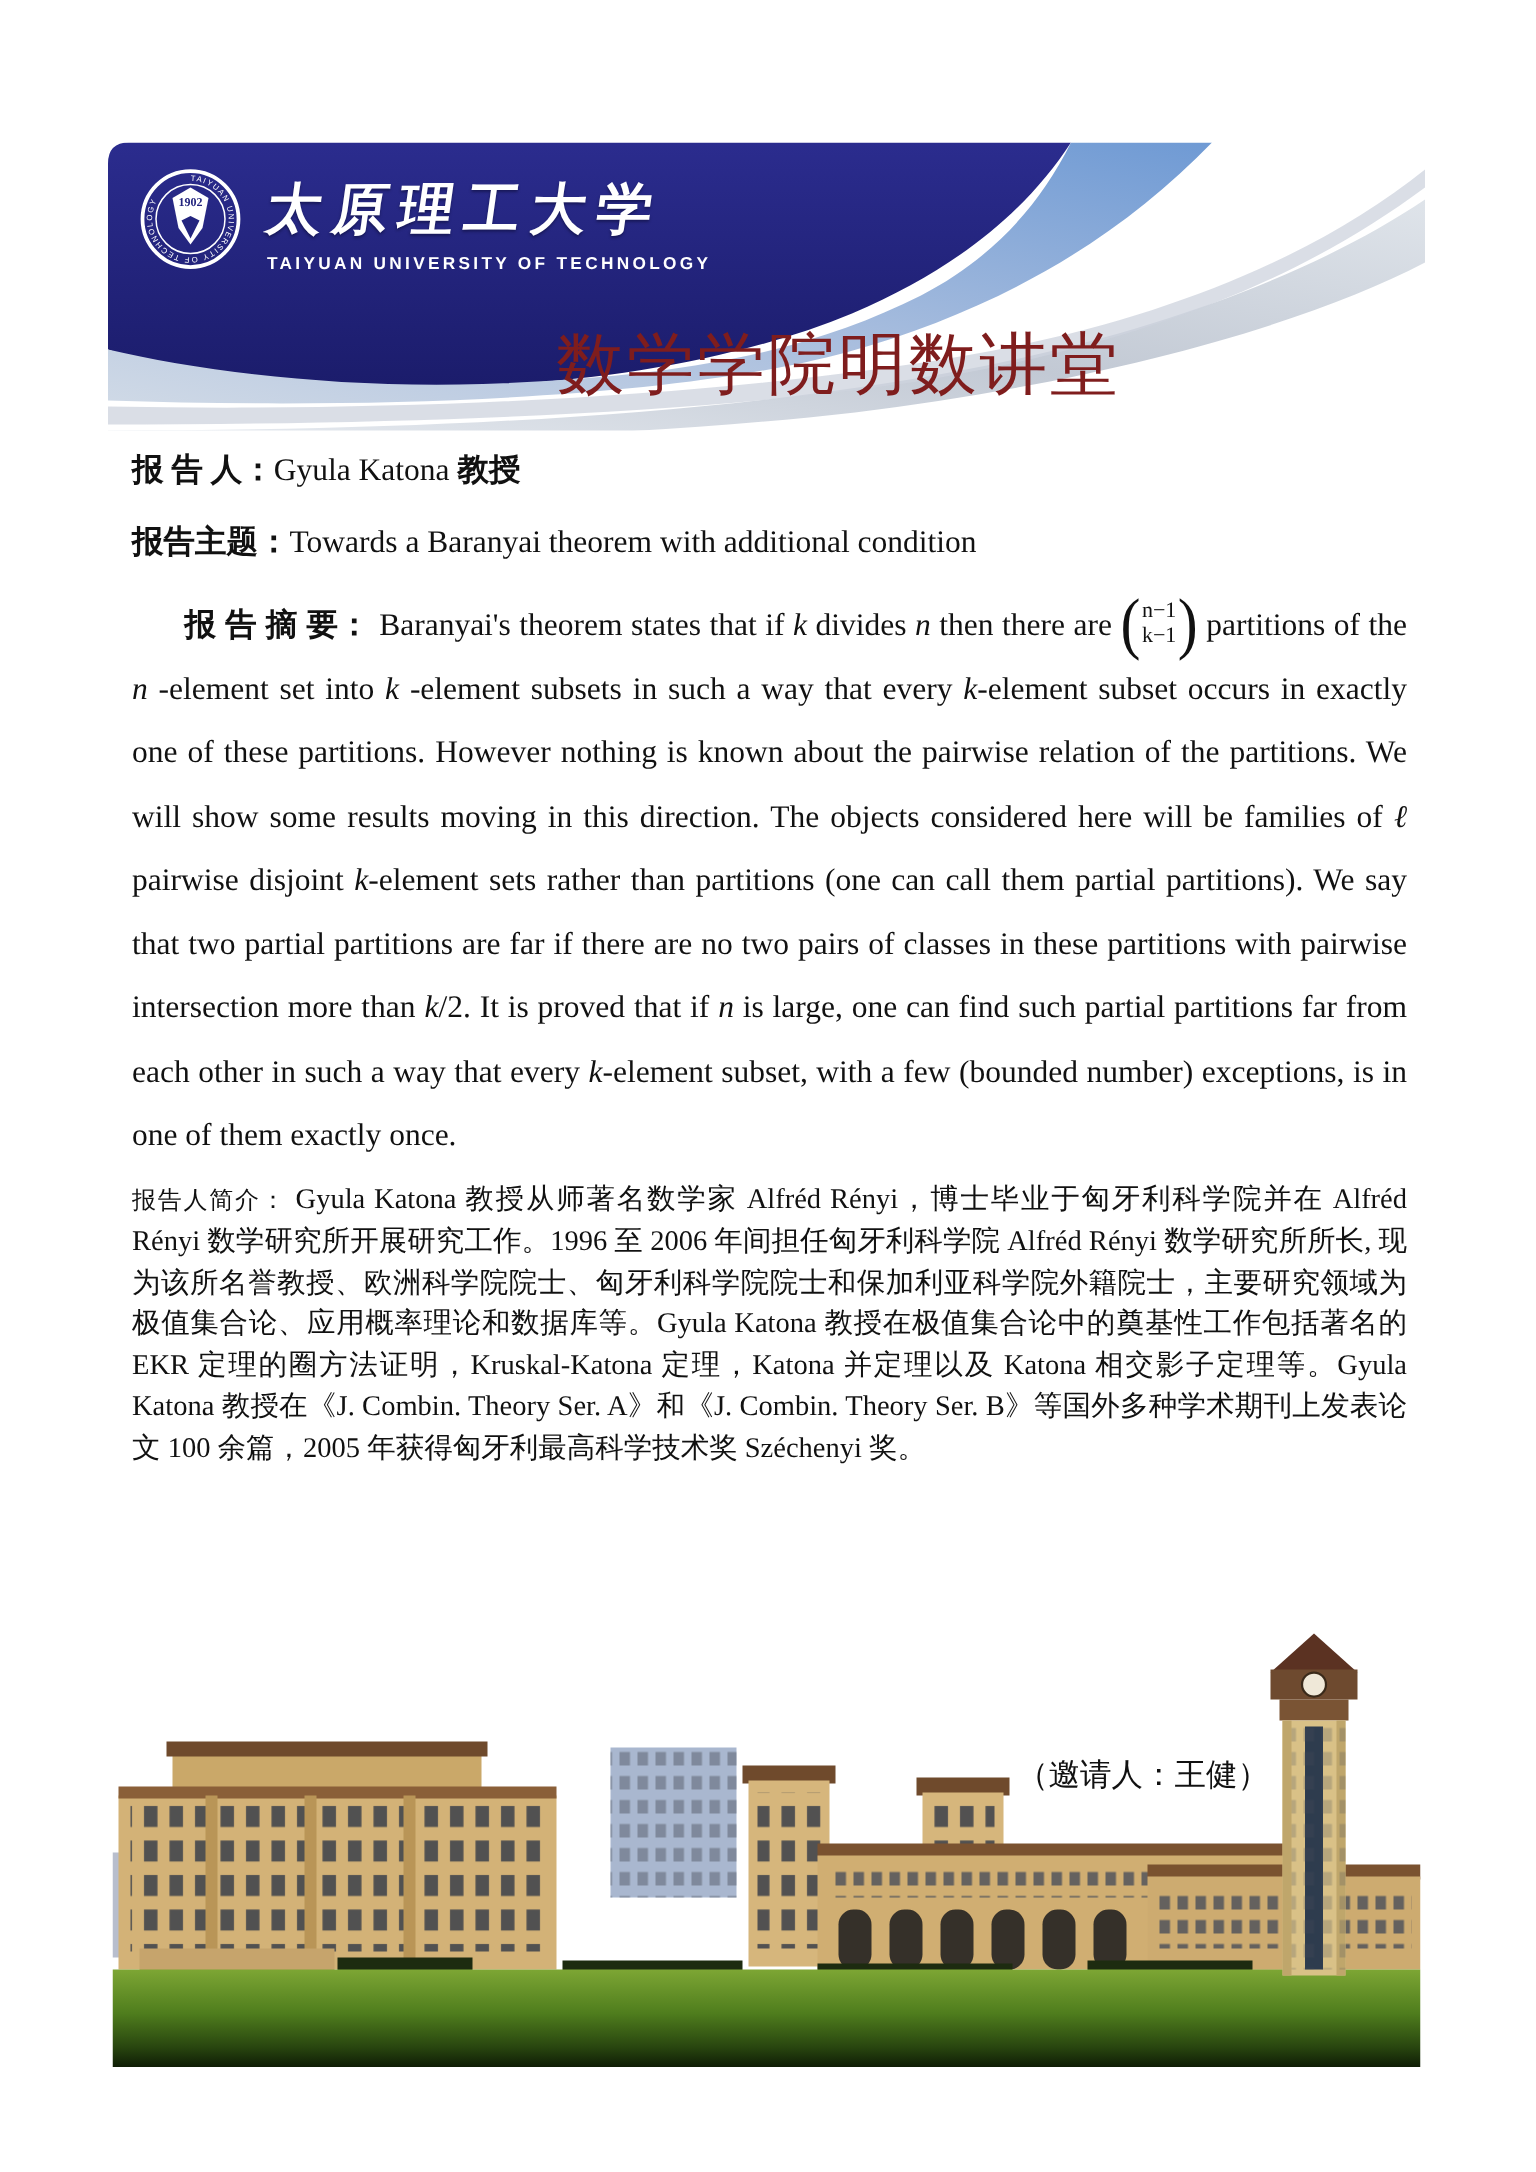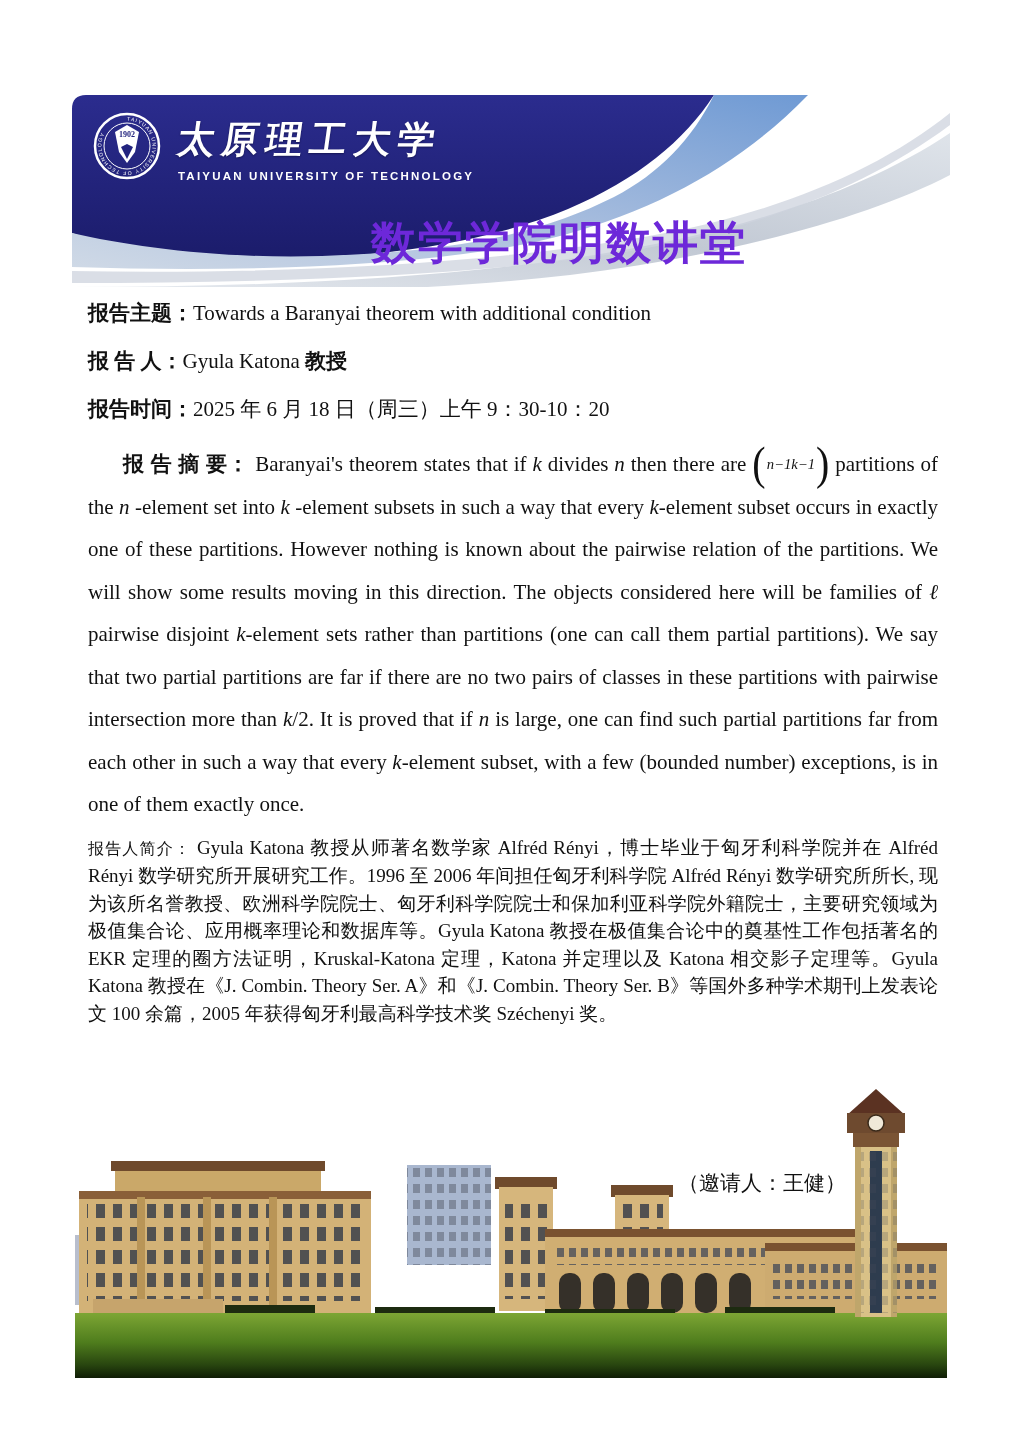--- a/index.html
+++ b/index.html
@@ -18,36 +18,36 @@
   .uni-cn {
     color:#fff; font-size:37px; font-weight:bold; letter-spacing:7px;
     transform:skewX(-8deg); white-space:nowrap; text-shadow:0 1px 2px rgba(0,0,20,.4);
   }
   .uni-en {
     color:#fff; font-size:11.5px; letter-spacing:2.2px; margin-top:5px;
     font-family:"Liberation Sans","DejaVu Sans",sans-serif; font-weight:bold; white-space:nowrap;
   }
   .banner-title {
     position:absolute; left:252px; top:118px; width:470px; text-align:center;
-    font-size:45px; font-weight:bold; color:#6d28d9; letter-spacing:2px; white-space:nowrap;
+    font-size:45px; font-weight:normal; color:#7f1d1d; letter-spacing:2px; white-space:nowrap;
   }
 
   
   .content { position:absolute; left:88px; top:299px; width:850px; }
   .row { font-size:21px; line-height:28px; margin-bottom:20px; }
   .row .label { font-weight:bold; }
   .row .suffix { font-weight:bold; }
   .abstract { margin:14px 0 0 0; font-size:21px; line-height:42.5px; text-align:justify; }
   .abstract .label { font-weight:bold;margin-left:35px; }
   .abstract i { font-style:italic; }
   .binom { display:inline-flex; align-items:center; vertical-align:-6px; line-height:1; }
   .binom .paren { font-size:1.9em; font-weight:400; line-height:.85; transform:scaleY(1.15); }
   .binom .stack {
-    display:inline-flex; flex-direction:row; font-size:.7em; line-height:1.15;
-    font-style:italic; text-align:right; padding:0 1px;
+    display:inline-flex; flex-direction:column; font-size:.7em; line-height:1.15;
+    text-align:right; padding:0 1px;
   }
   .bio { margin:8px 0 0 0; font-size:19px; line-height:27.5px; text-align:justify; }
   .bio .label { font-weight:normal; font-size:16px; }
   .inviter { position:absolute; top:1169px; right:178px; font-size:21px; }
 
   
   .photo { position:absolute; left:75px; top:1085px; width:872px; height:293px; }
 </style>
 </head>
 <body>
@@ -99,30 +99,27 @@
       <div class="uni-en">TAIYUAN UNIVERSITY OF TECHNOLOGY</div>
     </div>
   </div>
 
   <div class="banner-title">数学学院明数讲堂</div>
 </div>
 
 <div class="content">
 
   <div class="row">
+    <span class="label">报 告 人：</span><span>Gyula Katona </span><span class="suffix">教授</span>
+  </div>
+
+  <div class="row">
     <span class="label">报告主题：</span><span>Towards a Baranyai theorem with additional condition</span>
   </div>
 
-  <div class="row">
-    <span class="label">报 告 人：</span><span>Gyula Katona </span><span class="suffix">教授</span>
-  </div>
-
-  <div class="row">
-    <span class="label">报告时间：</span><span>2025 年 6 月 18 日（周三）上午 9：30-10：20</span>
-  </div>
 
 
   <p class="abstract">
     <span class="label">报 告 摘 要：</span>
     <span>Baranyai's theorem states that if <i>k</i> divides <i>n</i>  then there are</span>
     <span class="binom">
         <span class="paren">(</span>
         <span class="stack">
           <span>n−1</span>
           <span>k−1</span>

